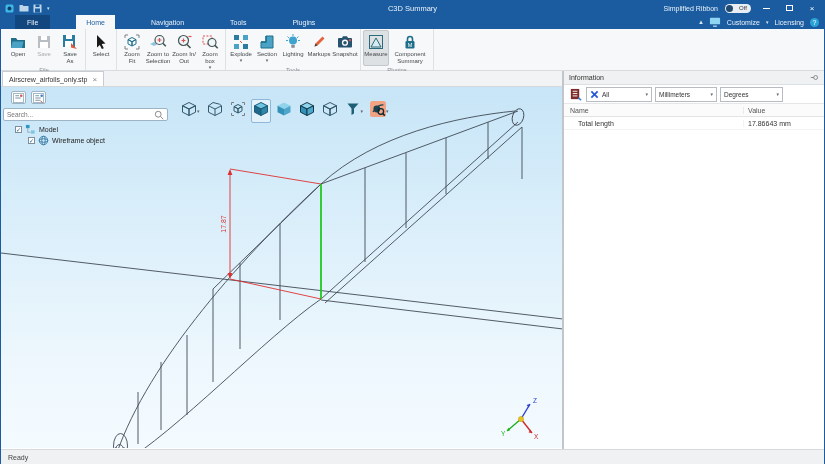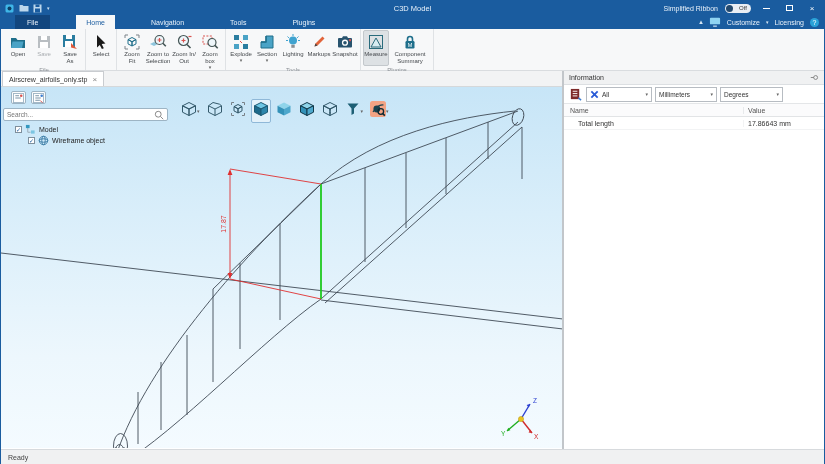--- a/index.html
+++ b/index.html
@@ -106,21 +106,21 @@
         </span>
       <span class="qa-ic">
           <svg width="9" height="9" viewBox="0 0 9 9">
             <rect x="0.5" y="0.5" width="8" height="8" fill="#bcd7ec"></rect>
             <rect x="2.5" y="0.5" width="4" height="2.5" fill="#1a5c9f"></rect>
             <rect x="2" y="4.5" width="5" height="4" fill="#1a5c9f"></rect>
           </svg>
         </span>
       <span class="caret" style="color:#cfe2f2">▾</span>
     </div>
-    <div class="app-title">C3D Model</div>
+    <div class="app-title">C3D Summary</div>
     <div class="tb-right">
       <span class="sr-label">Simplified Ribbon</span>
       <span class="toggle">
         <span class="knob"></span>
         <span class="tg-label">Off</span>
       </span>
       <span class="winbtn">
           <span class="minbar"></span>
         </span>
       <span class="winbtn">

